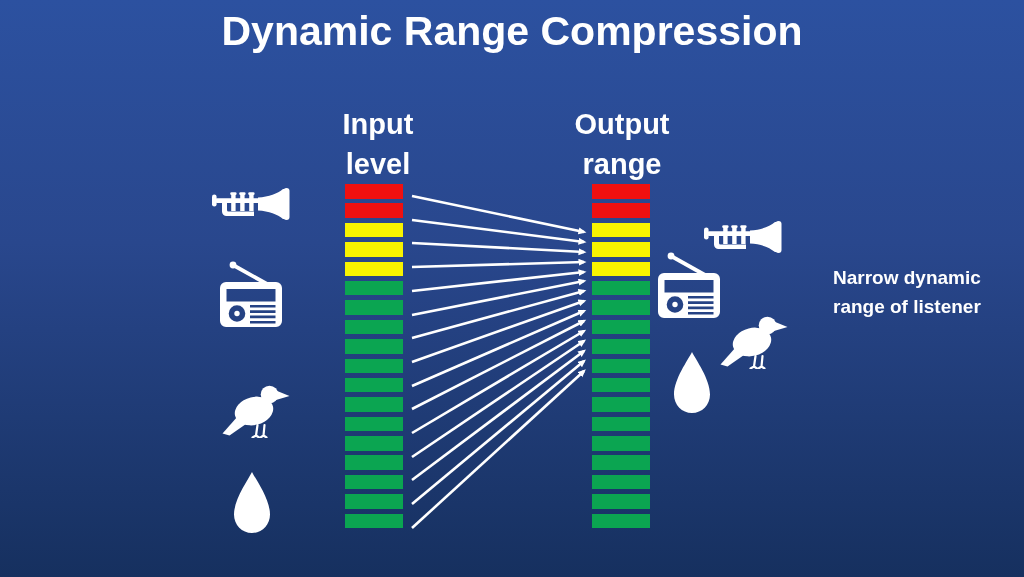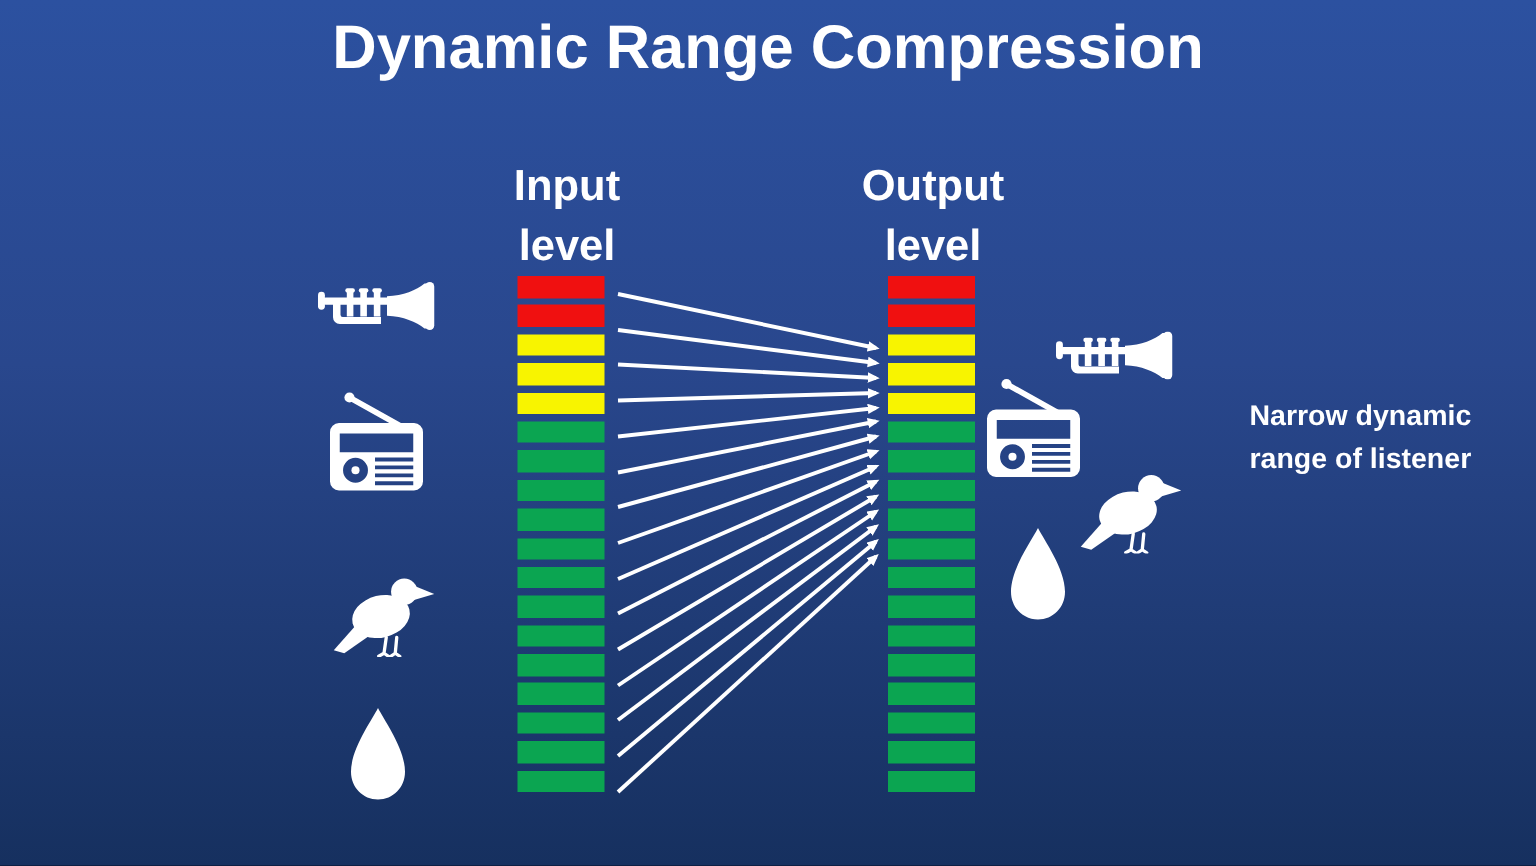--- a/index.html
+++ b/index.html
@@ -89,21 +89,21 @@
   </defs>
 </svg>
 
 <div class="stage">
 
   <h1 class="title">Dynamic Range Compression</h1>
 
   <div class="col-label input">Input
 level</div>
   <div class="col-label output">Output
-level</div>
+range</div>
 
   <div class="meter input">
       <div class="seg" style="background: rgb(240, 16, 16);"></div>
       <div class="seg" style="background: rgb(240, 16, 16);"></div>
       <div class="seg" style="background: rgb(248, 244, 0);"></div>
       <div class="seg" style="background: rgb(248, 244, 0);"></div>
       <div class="seg" style="background: rgb(248, 244, 0);"></div>
       <div class="seg" style="background: rgb(11, 165, 81);"></div>
       <div class="seg" style="background: rgb(11, 165, 81);"></div>
       <div class="seg" style="background: rgb(11, 165, 81);"></div>

